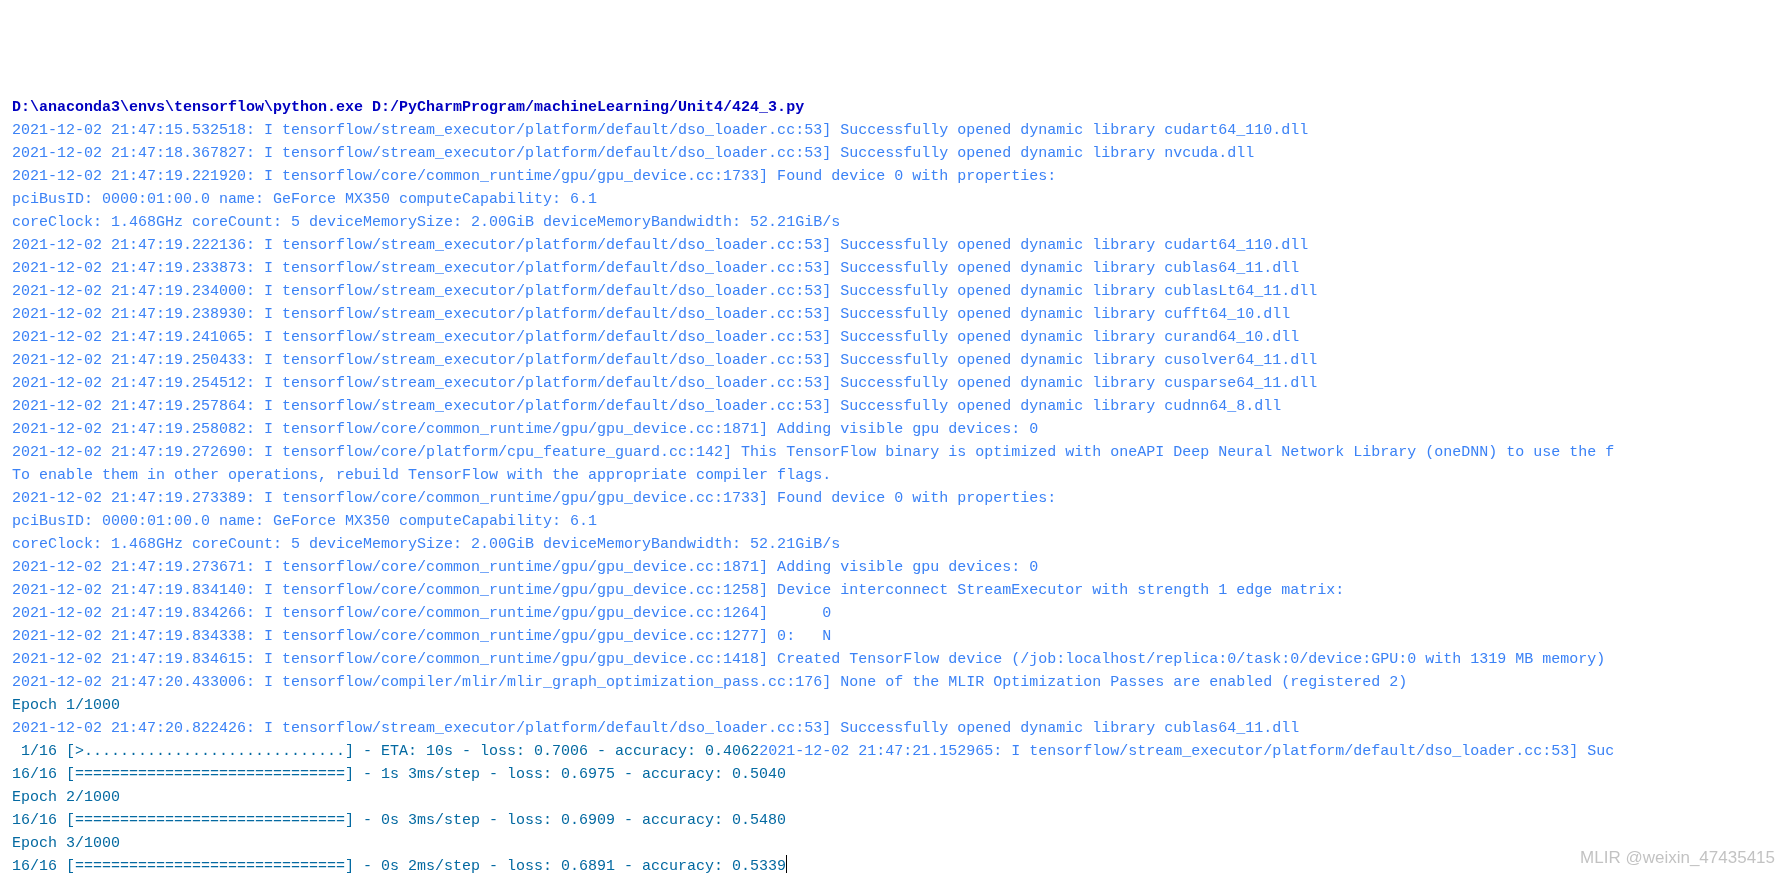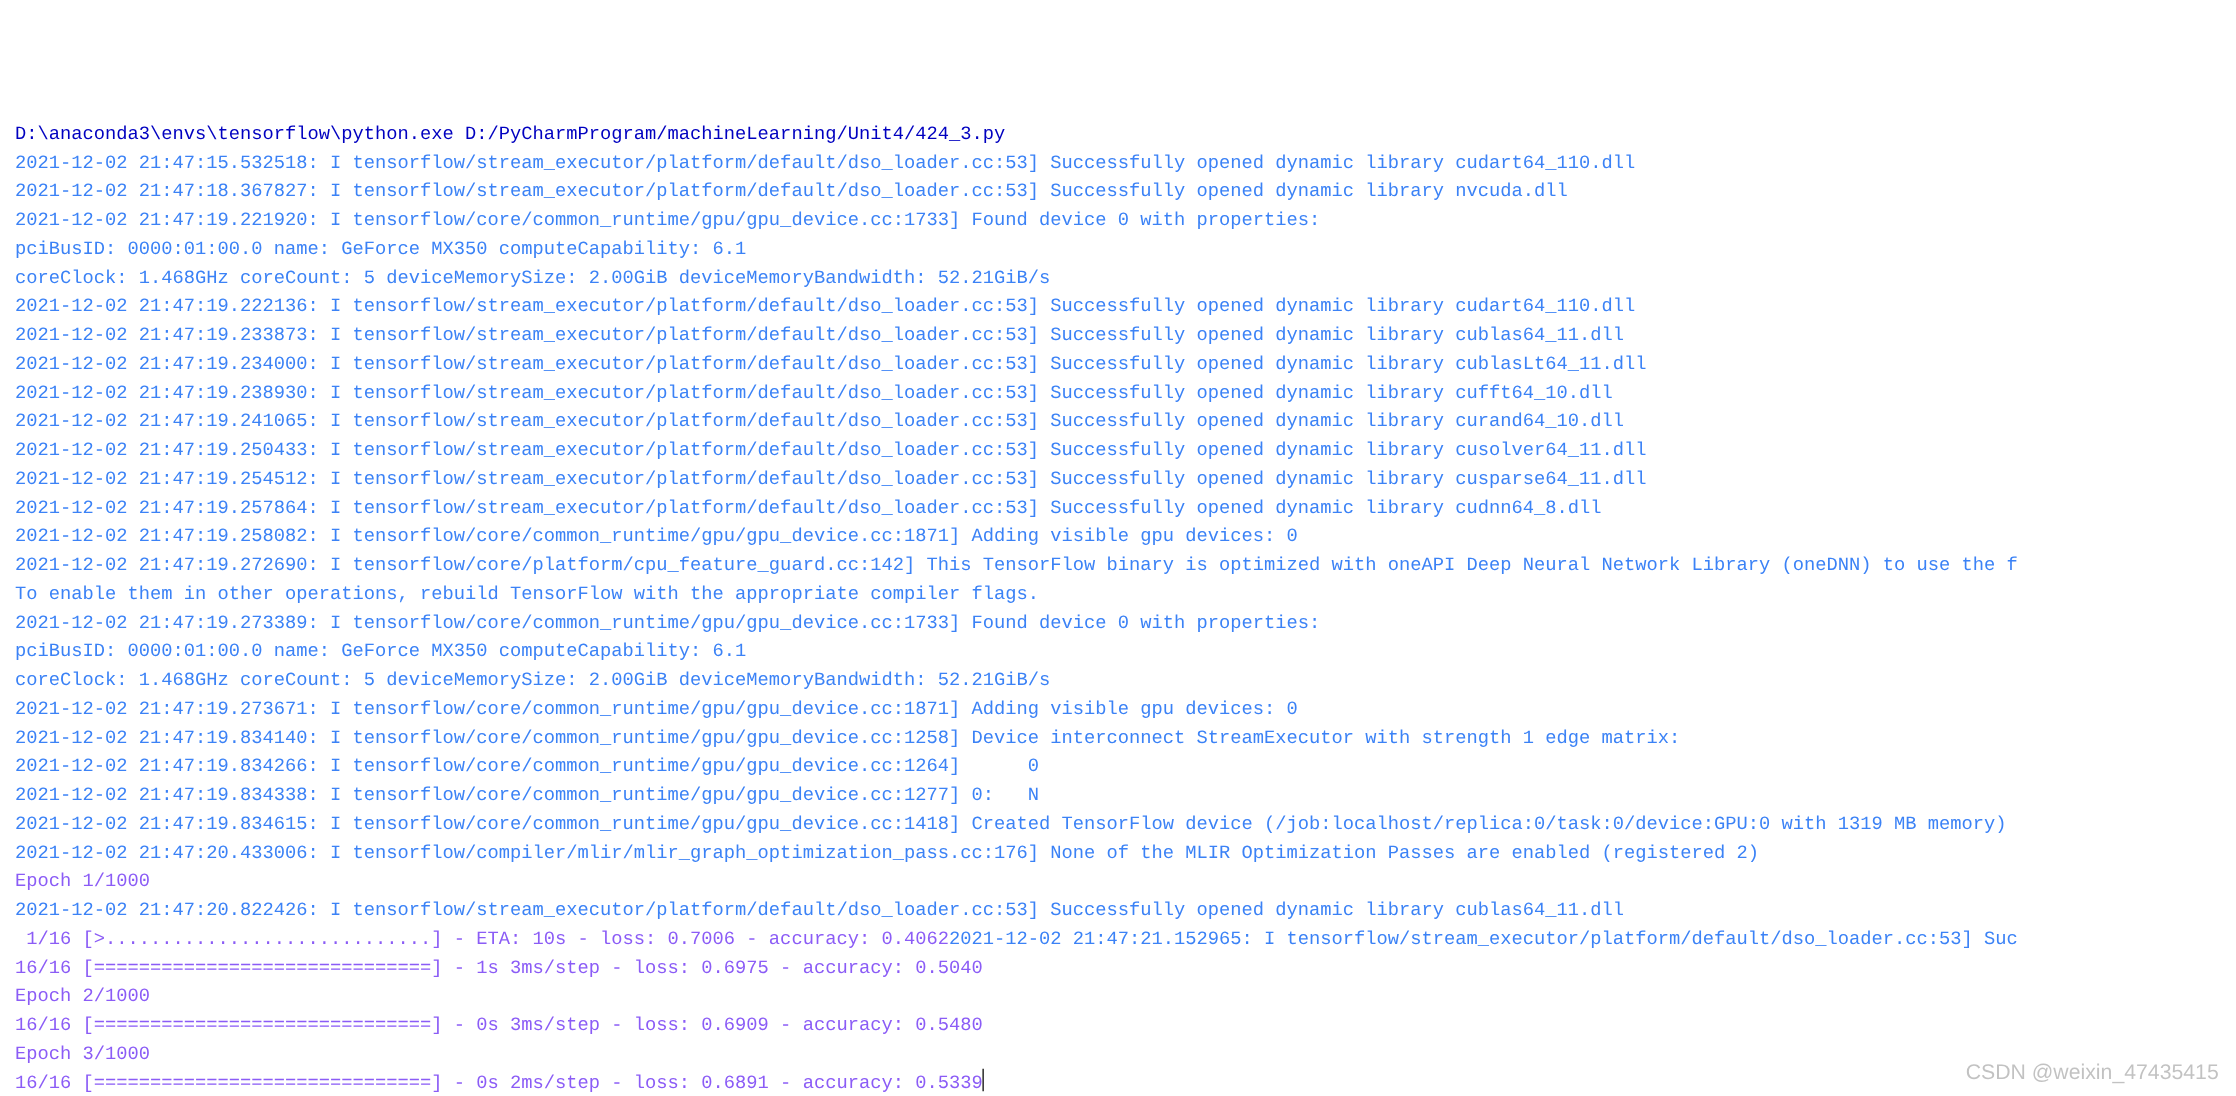--- a/index.html
+++ b/index.html
@@ -6,23 +6,23 @@
       margin: 0;
       padding: 4px 12px;
       font-family: "Consolas", "Courier New", monospace;
       font-size: 15px;
       line-height: 23px;
       background: #ffffff;
       white-space: pre;
       overflow-x: hidden;
     }
     .line { display: block; }
-    .cmd { color: #0000c0; }
+    .cmd { color: #0000c0; font-weight: bold; }
     .log { color: #3b82f6; }
-    .out { color: #8b5cf6; }
+    .out { color: #0369a1; }
     .watermark {
       position: fixed;
       right: 14px;
       bottom: 8px;
       color: rgba(120,120,120,0.45);
       font-family: Arial, sans-serif;
       font-size: 17px;
     }
     .cursor {
       display: inline-block;
@@ -34,16 +34,16 @@
       top: -2px;
     }
   </style>
 </head>
 <body>
 
 
 
 <div id="console"><div class="line"><span class="cmd">D:\anaconda3\envs\tensorflow\python.exe D:/PyCharmProgram/machineLearning/Unit4/424_3.py</span></div><div class="line"><span class="log">2021-12-02 21:47:15.532518: I tensorflow/stream_executor/platform/default/dso_loader.cc:53] Successfully opened dynamic library cudart64_110.dll</span></div><div class="line"><span class="log">2021-12-02 21:47:18.367827: I tensorflow/stream_executor/platform/default/dso_loader.cc:53] Successfully opened dynamic library nvcuda.dll</span></div><div class="line"><span class="log">2021-12-02 21:47:19.221920: I tensorflow/core/common_runtime/gpu/gpu_device.cc:1733] Found device 0 with properties: </span></div><div class="line"><span class="log">pciBusID: 0000:01:00.0 name: GeForce MX350 computeCapability: 6.1</span></div><div class="line"><span class="log">coreClock: 1.468GHz coreCount: 5 deviceMemorySize: 2.00GiB deviceMemoryBandwidth: 52.21GiB/s</span></div><div class="line"><span class="log">2021-12-02 21:47:19.222136: I tensorflow/stream_executor/platform/default/dso_loader.cc:53] Successfully opened dynamic library cudart64_110.dll</span></div><div class="line"><span class="log">2021-12-02 21:47:19.233873: I tensorflow/stream_executor/platform/default/dso_loader.cc:53] Successfully opened dynamic library cublas64_11.dll</span></div><div class="line"><span class="log">2021-12-02 21:47:19.234000: I tensorflow/stream_executor/platform/default/dso_loader.cc:53] Successfully opened dynamic library cublasLt64_11.dll</span></div><div class="line"><span class="log">2021-12-02 21:47:19.238930: I tensorflow/stream_executor/platform/default/dso_loader.cc:53] Successfully opened dynamic library cufft64_10.dll</span></div><div class="line"><span class="log">2021-12-02 21:47:19.241065: I tensorflow/stream_executor/platform/default/dso_loader.cc:53] Successfully opened dynamic library curand64_10.dll</span></div><div class="line"><span class="log">2021-12-02 21:47:19.250433: I tensorflow/stream_executor/platform/default/dso_loader.cc:53] Successfully opened dynamic library cusolver64_11.dll</span></div><div class="line"><span class="log">2021-12-02 21:47:19.254512: I tensorflow/stream_executor/platform/default/dso_loader.cc:53] Successfully opened dynamic library cusparse64_11.dll</span></div><div class="line"><span class="log">2021-12-02 21:47:19.257864: I tensorflow/stream_executor/platform/default/dso_loader.cc:53] Successfully opened dynamic library cudnn64_8.dll</span></div><div class="line"><span class="log">2021-12-02 21:47:19.258082: I tensorflow/core/common_runtime/gpu/gpu_device.cc:1871] Adding visible gpu devices: 0</span></div><div class="line"><span class="log">2021-12-02 21:47:19.272690: I tensorflow/core/platform/cpu_feature_guard.cc:142] This TensorFlow binary is optimized with oneAPI Deep Neural Network Library (oneDNN) to use the f</span></div><div class="line"><span class="log">To enable them in other operations, rebuild TensorFlow with the appropriate compiler flags.</span></div><div class="line"><span class="log">2021-12-02 21:47:19.273389: I tensorflow/core/common_runtime/gpu/gpu_device.cc:1733] Found device 0 with properties: </span></div><div class="line"><span class="log">pciBusID: 0000:01:00.0 name: GeForce MX350 computeCapability: 6.1</span></div><div class="line"><span class="log">coreClock: 1.468GHz coreCount: 5 deviceMemorySize: 2.00GiB deviceMemoryBandwidth: 52.21GiB/s</span></div><div class="line"><span class="log">2021-12-02 21:47:19.273671: I tensorflow/core/common_runtime/gpu/gpu_device.cc:1871] Adding visible gpu devices: 0</span></div><div class="line"><span class="log">2021-12-02 21:47:19.834140: I tensorflow/core/common_runtime/gpu/gpu_device.cc:1258] Device interconnect StreamExecutor with strength 1 edge matrix:</span></div><div class="line"><span class="log">2021-12-02 21:47:19.834266: I tensorflow/core/common_runtime/gpu/gpu_device.cc:1264]      0 </span></div><div class="line"><span class="log">2021-12-02 21:47:19.834338: I tensorflow/core/common_runtime/gpu/gpu_device.cc:1277] 0:   N </span></div><div class="line"><span class="log">2021-12-02 21:47:19.834615: I tensorflow/core/common_runtime/gpu/gpu_device.cc:1418] Created TensorFlow device (/job:localhost/replica:0/task:0/device:GPU:0 with 1319 MB memory)</span></div><div class="line"><span class="log">2021-12-02 21:47:20.433006: I tensorflow/compiler/mlir/mlir_graph_optimization_pass.cc:176] None of the MLIR Optimization Passes are enabled (registered 2)</span></div><div class="line"><span class="out">Epoch 1/1000</span></div><div class="line"><span class="log">2021-12-02 21:47:20.822426: I tensorflow/stream_executor/platform/default/dso_loader.cc:53] Successfully opened dynamic library cublas64_11.dll</span></div><div class="line"><span class="out"> 1/16 [&gt;.............................] - ETA: 10s - loss: 0.7006 - accuracy: 0.4062</span><span class="log">2021-12-02 21:47:21.152965: I tensorflow/stream_executor/platform/default/dso_loader.cc:53] Suc</span></div><div class="line"><span class="out">16/16 [==============================] - 1s 3ms/step - loss: 0.6975 - accuracy: 0.5040</span></div><div class="line"><span class="out">Epoch 2/1000</span></div><div class="line"><span class="out">16/16 [==============================] - 0s 3ms/step - loss: 0.6909 - accuracy: 0.5480</span></div><div class="line"><span class="out">Epoch 3/1000</span></div><div class="line"><span class="out">16/16 [==============================] - 0s 2ms/step - loss: 0.6891 - accuracy: 0.5339</span><span class="cursor"></span></div></div>
 
-<div class="watermark">CSDN @weixin_47435415</div>
+<div class="watermark">MLIR @weixin_47435415</div>
 
 
 
 
 </body></html>

